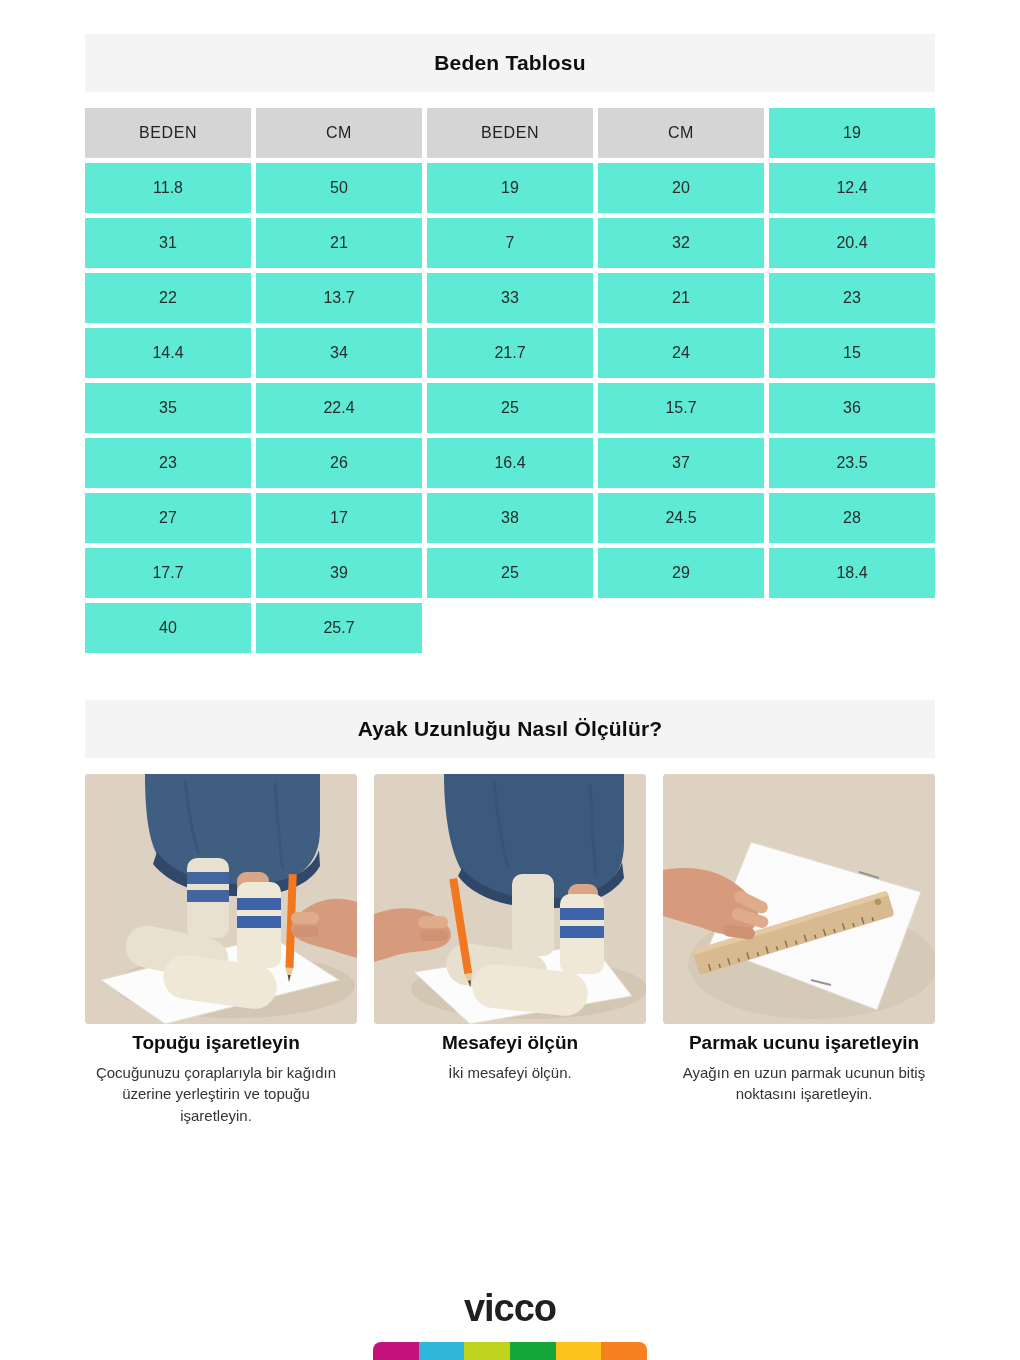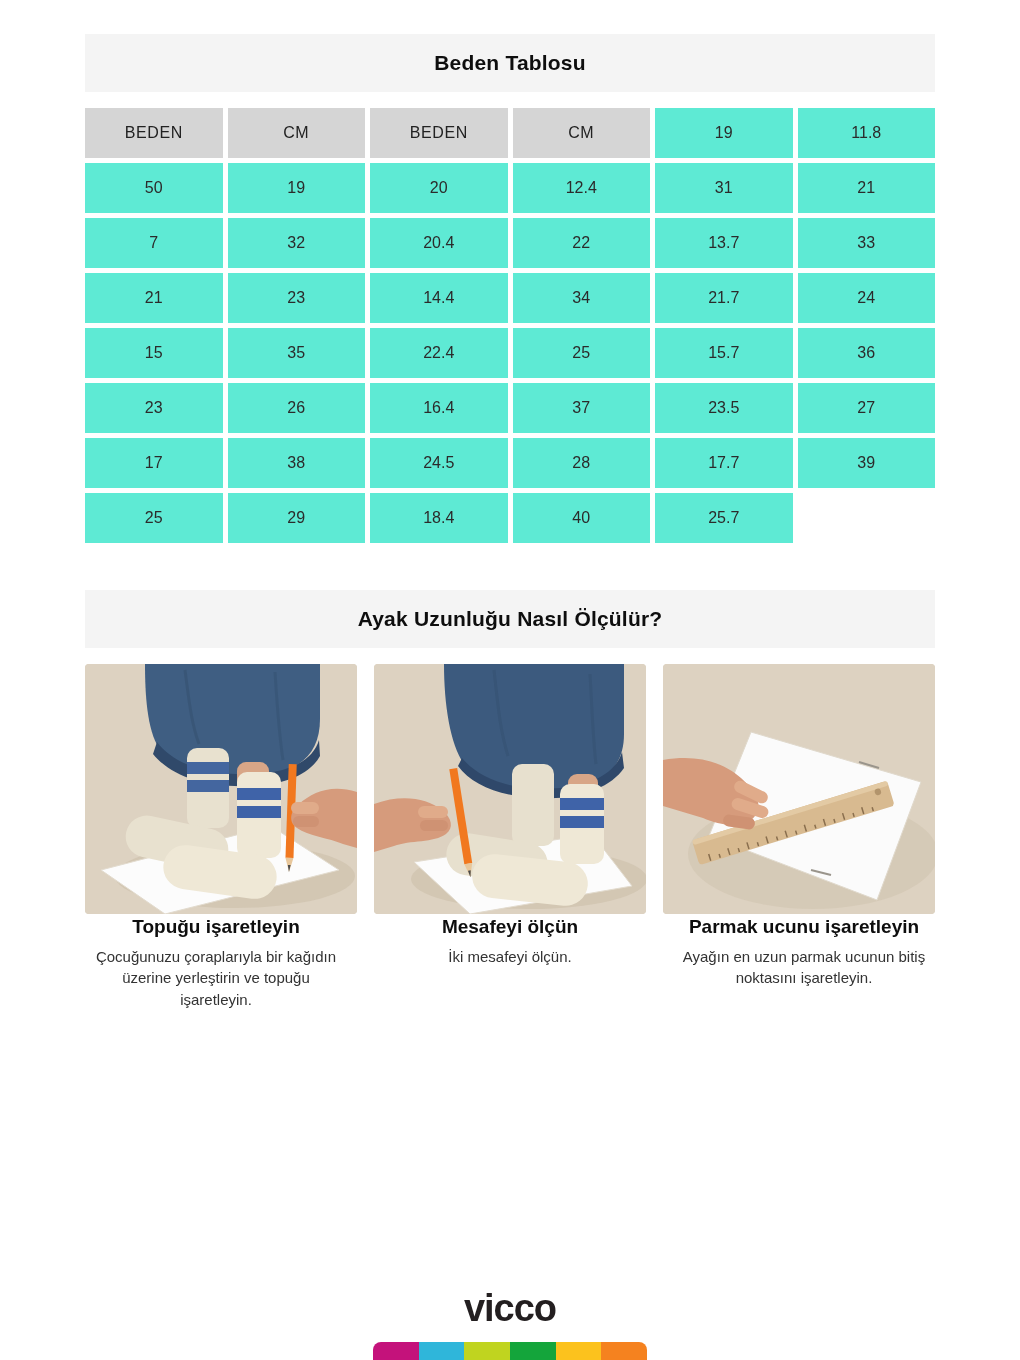--- a/index.html
+++ b/index.html
@@ -24,21 +24,21 @@
   .section-bar h2 {
     font-size: 21px;
     font-weight: bold;
     color: #0e0e0e;
     letter-spacing: 0.2px;
   }
 
   .size-table {
     margin-top: 16px;
     display: grid;
-    grid-template-columns: repeat(6, 1fr);
+    grid-template-columns: repeat(5, 1fr);
     gap: 5px;
   }
   .size-table .cell {
     background: #5eead4;
     height: 50px;
     display: flex;
     align-items: center;
     justify-content: center;
     font-size: 16px;
     color: #2b2b2b;
@@ -59,21 +59,21 @@
   .photo {
     flex: 1;
     height: 250px;
     border-radius: 4px;
     overflow: hidden;
     background: #ddd2c1;
   }
   .photo svg { display: block; width: 100%; height: 100%; }
 
   .captions {
-    margin-top: 2px;
+    margin-top: 8px;
     display: flex;
     gap: 32px;
   }
   .caption { flex: 1; text-align: center; }
   .caption .step-title {
     font-size: 19px;
     font-weight: bold;
     color: #0e0e0e;
   }
   .caption .step-desc {

